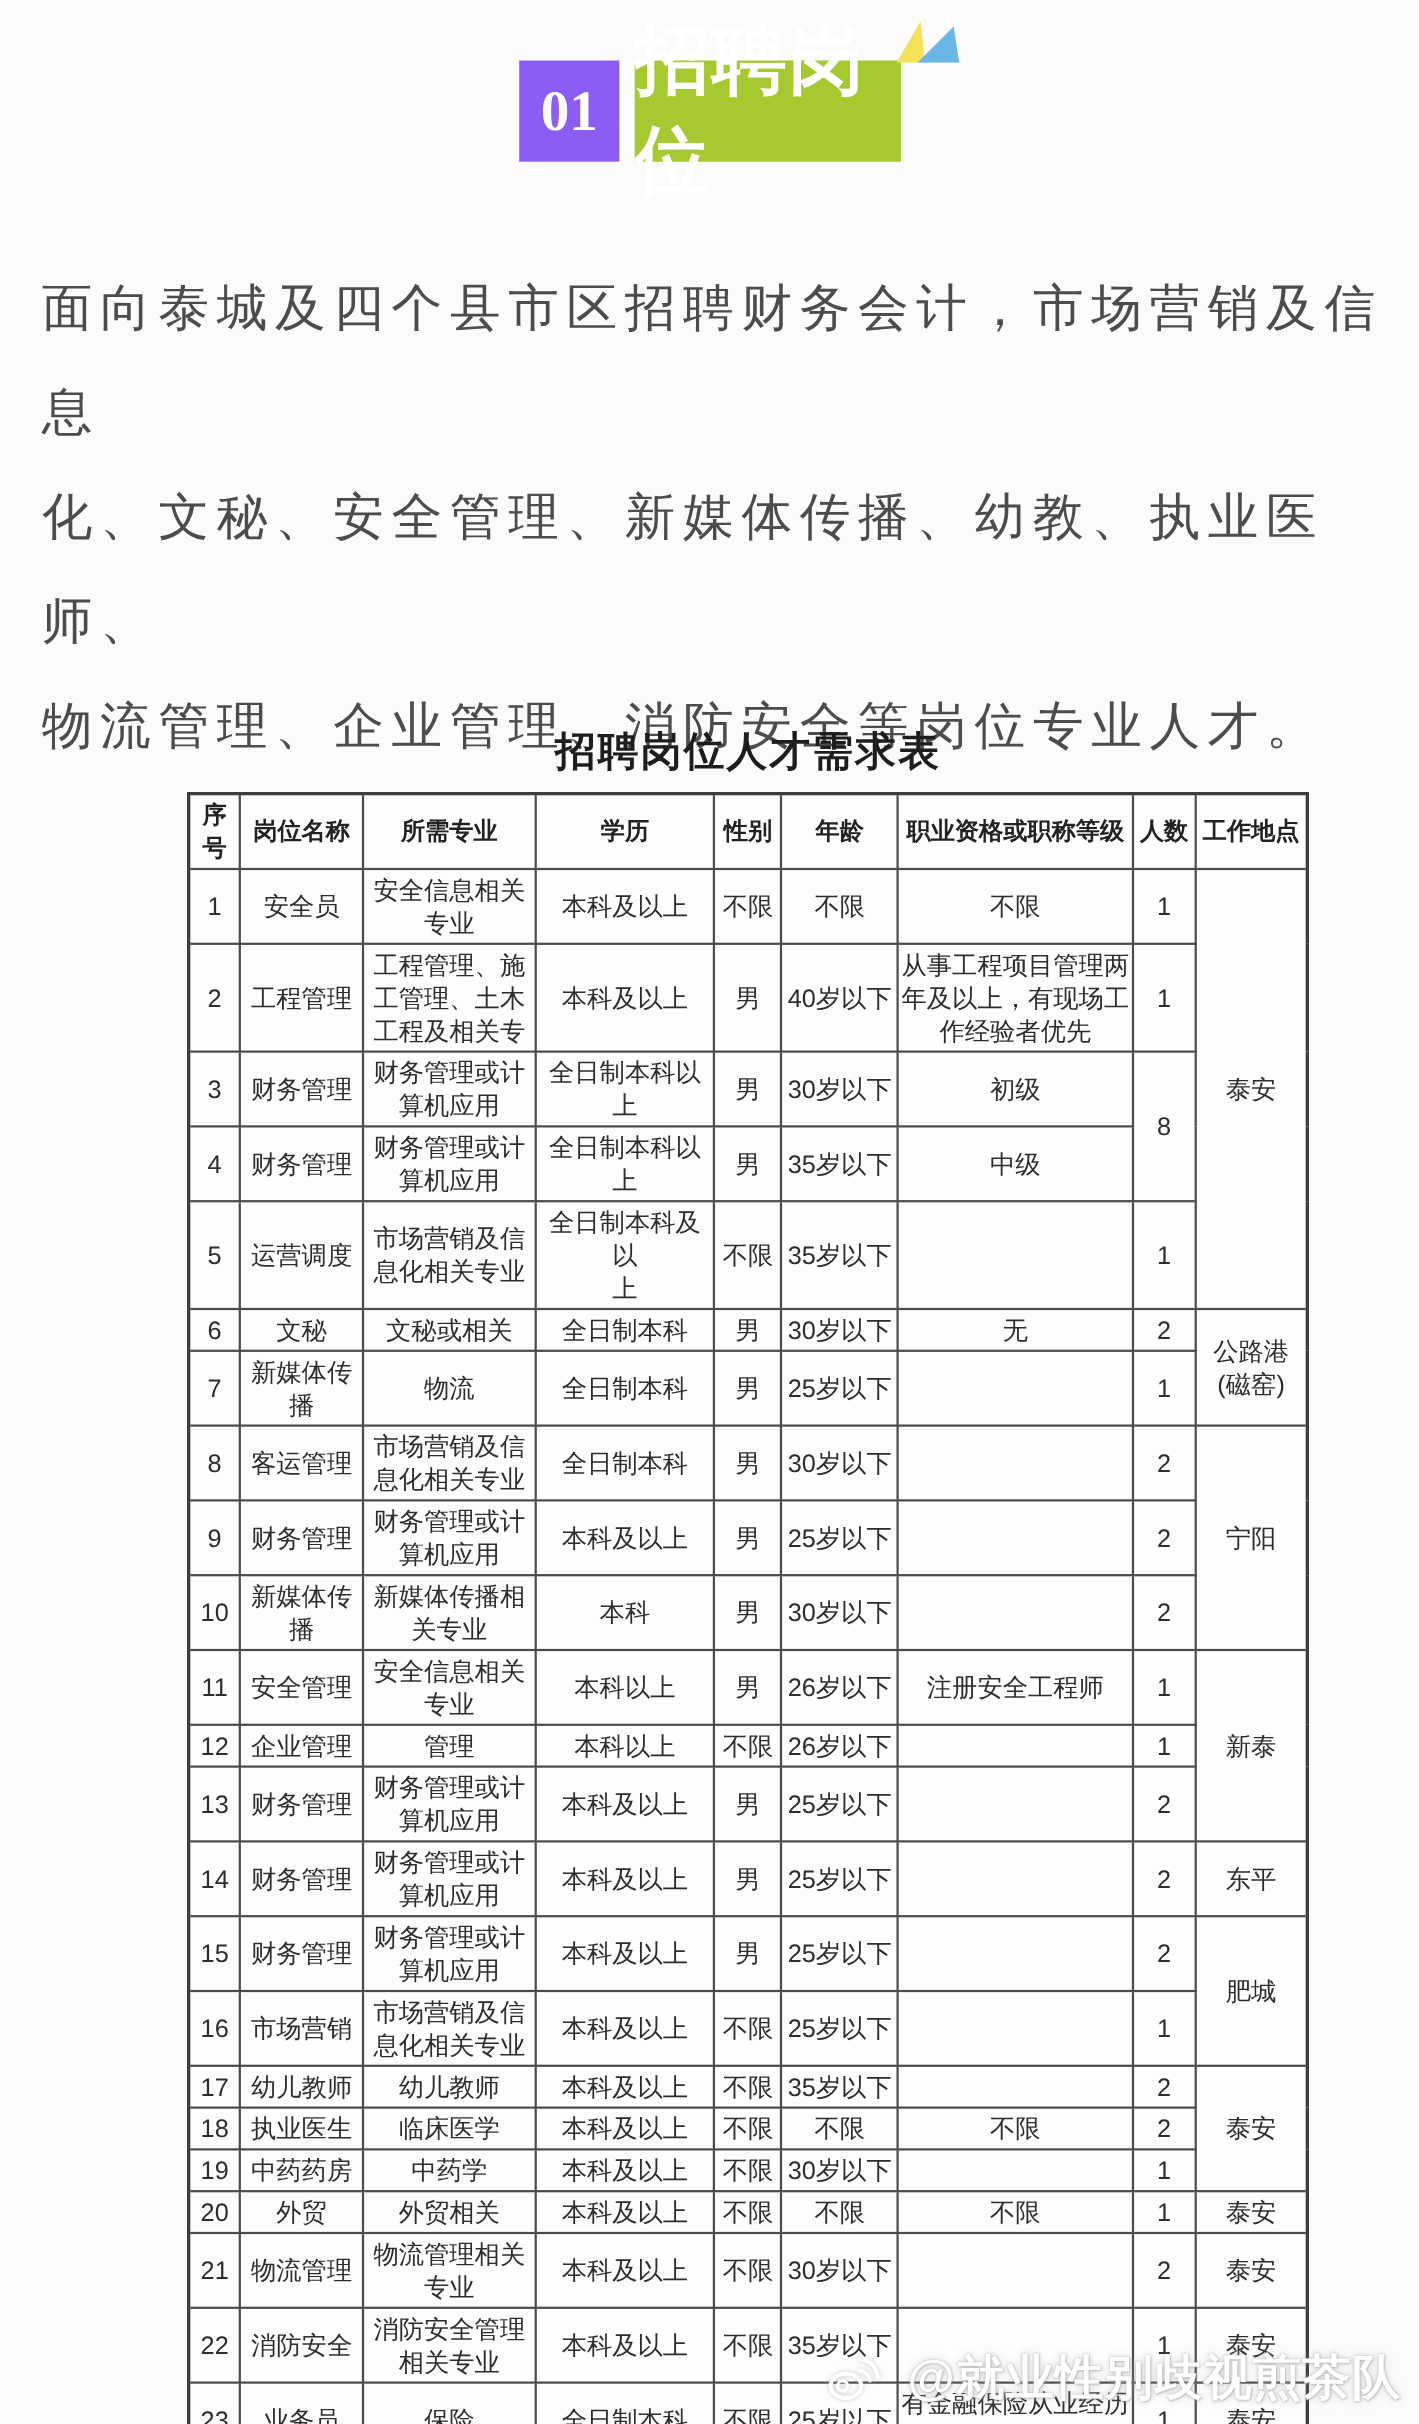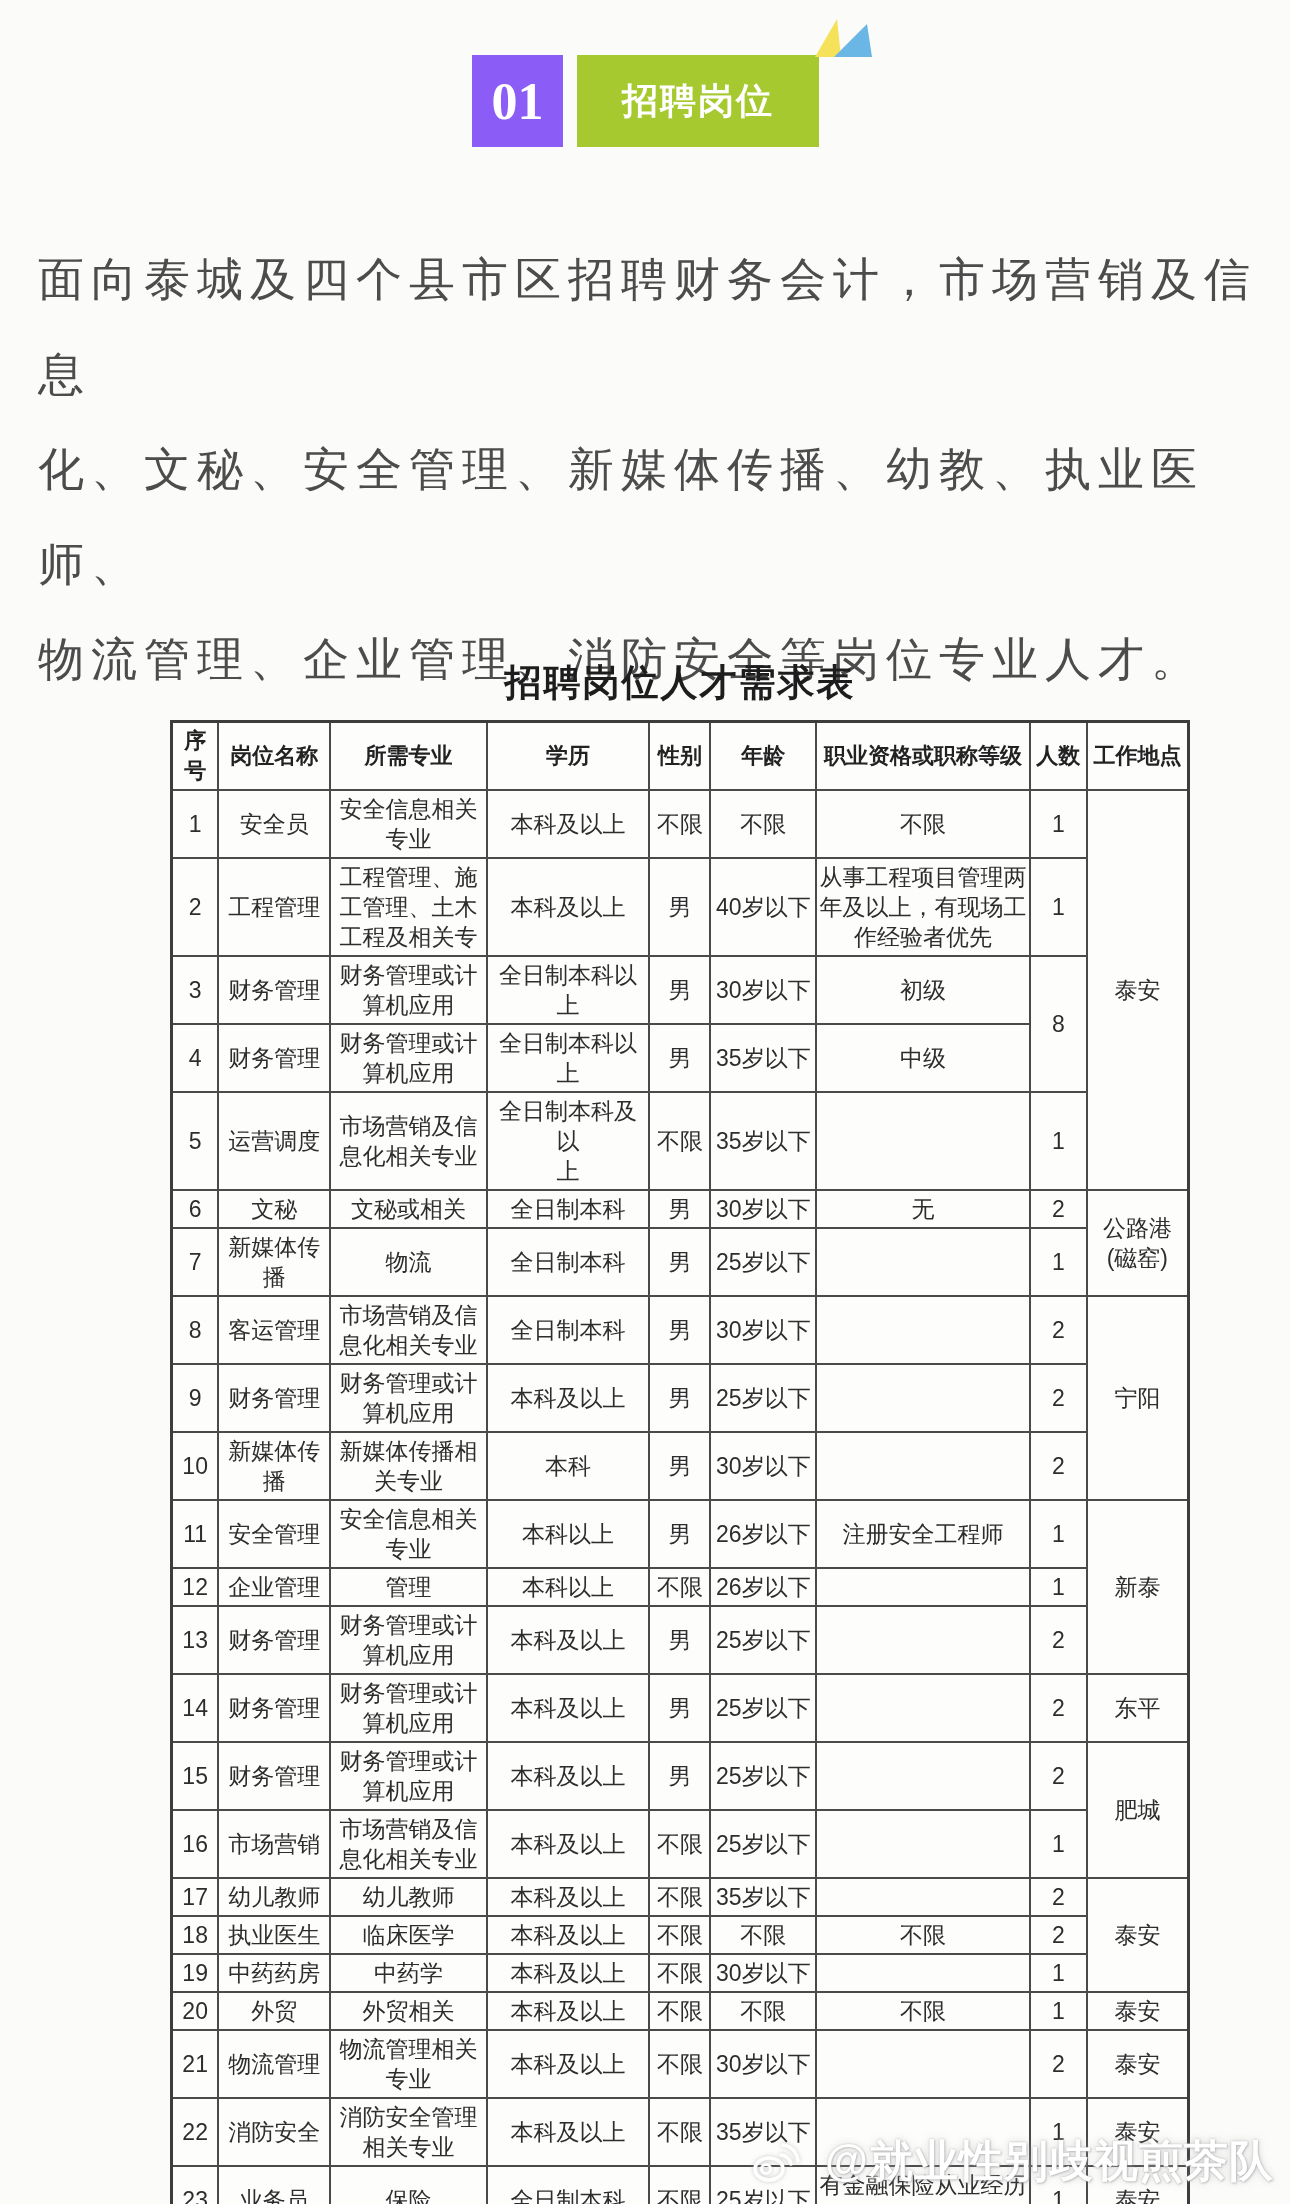--- a/index.html
+++ b/index.html
@@ -16,21 +16,21 @@
     position:absolute; left:0; top:0; width:91px; height:92px;
     background:#8b5cf6; color:#ffffff;
     display:flex; align-items:center; justify-content:center;
     font-family:"Liberation Serif","DejaVu Serif",serif;
     font-weight:bold; font-size:52px;
   }
   .title-box {
     position:absolute; left:105px; top:0; width:242px; height:92px;
     background:#a5c92f; color:#ffffff;
     display:flex; align-items:center; justify-content:center;
-    font-weight:bold; font-size:36px; letter-spacing:2px;
+    font-weight:bold; font-size:68px; letter-spacing:2px;
   }
   .tri-deco { position:absolute; left:340px; top:-38px; }
 
   
   .intro {
     position:absolute; top:232px; left:38px; width:1220px;
     font-size:46px; color:#4c4c4c; line-height:95px; letter-spacing:7px;
     white-space:pre-line;
   }
 

